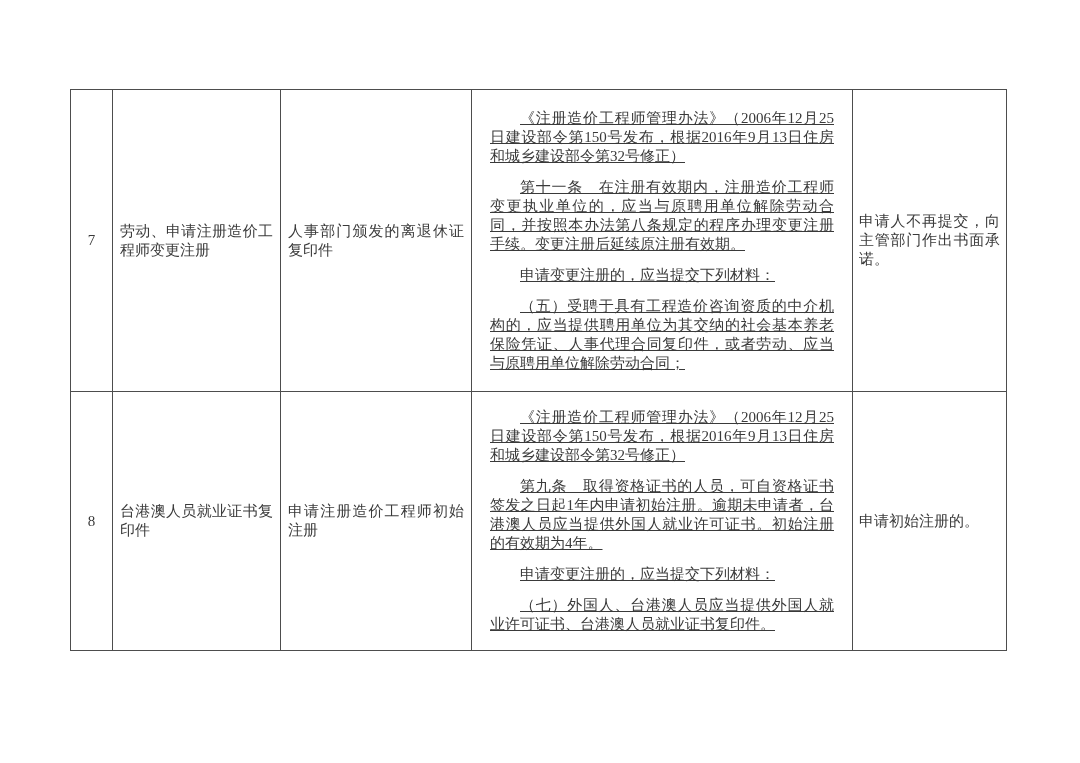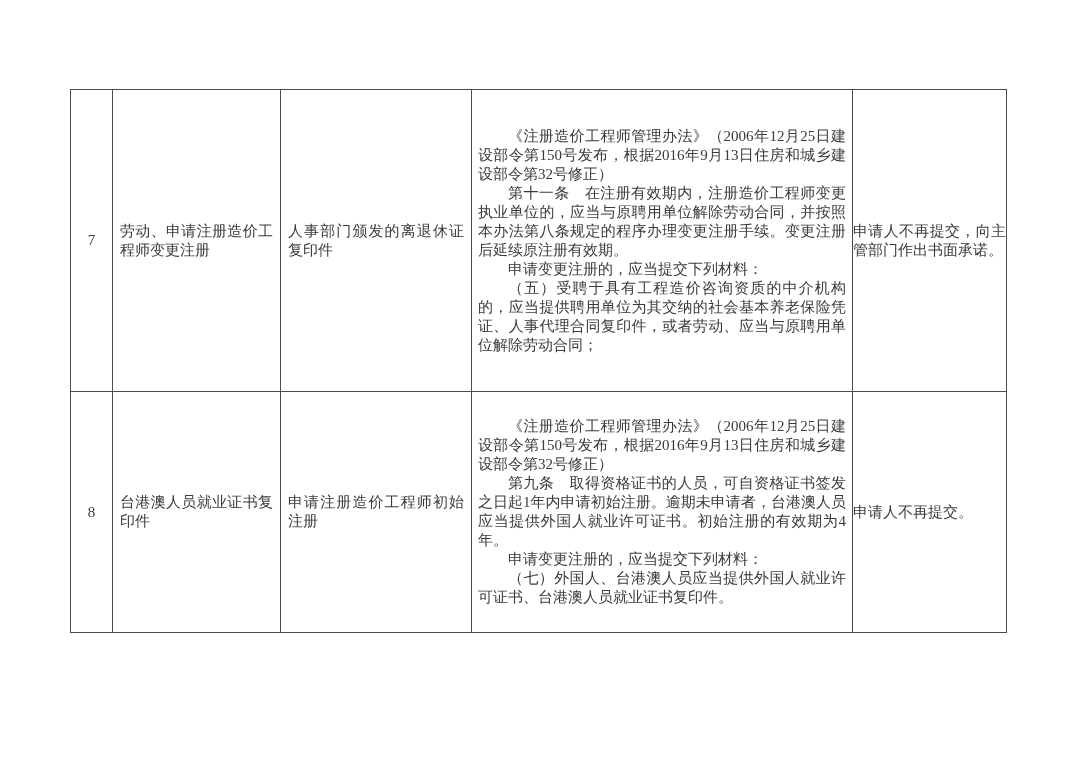--- a/index.html
+++ b/index.html
@@ -39,27 +39,28 @@
   }
   td.col-item, td.col-app {
     padding: 2px 7px;
     text-align: justify;
     text-justify: inter-character;
   }
   td.col-basis {
     padding: 4px 6px;
   }
   td.col-basis p {
-    margin: 0;
+    margin: 12px;
     text-indent: 2em;
     text-align: justify;
     text-justify: inter-character;
+    text-decoration: underline;
   }
   td.col-handling {
-    padding: 2px 0;
+    padding: 2px 6px;
     text-align: justify;
     text-justify: inter-character;
   }
 </style>
 </head>
 <body>
 
 <div class="page">
   <table class="doc-table">
     <colgroup>
@@ -85,17 +86,17 @@
       <tr class="row-b">
         <td class="col-num">8</td>
         <td class="col-item">台港澳人员就业证书复印件</td>
         <td class="col-app">申请注册造价工程师初始注册</td>
         <td class="col-basis">
           <p>《注册造价工程师管理办法》（2006年12月25日建设部令第150号发布，根据2016年9月13日住房和城乡建设部令第32号修正）</p>
           <p>第九条　取得资格证书的人员，可自资格证书签发之日起1年内申请初始注册。逾期未申请者，台港澳人员应当提供外国人就业许可证书。初始注册的有效期为4年。</p>
           <p>申请变更注册的，应当提交下列材料：</p>
           <p>（七）外国人、台港澳人员应当提供外国人就业许可证书、台港澳人员就业证书复印件。</p>
         </td>
-        <td class="col-handling">申请人不再提交。</td>
+        <td class="col-handling">申请初始注册的。</td>
       </tr>
     </tbody>
   </table>
 </div>
 
 </body></html>

